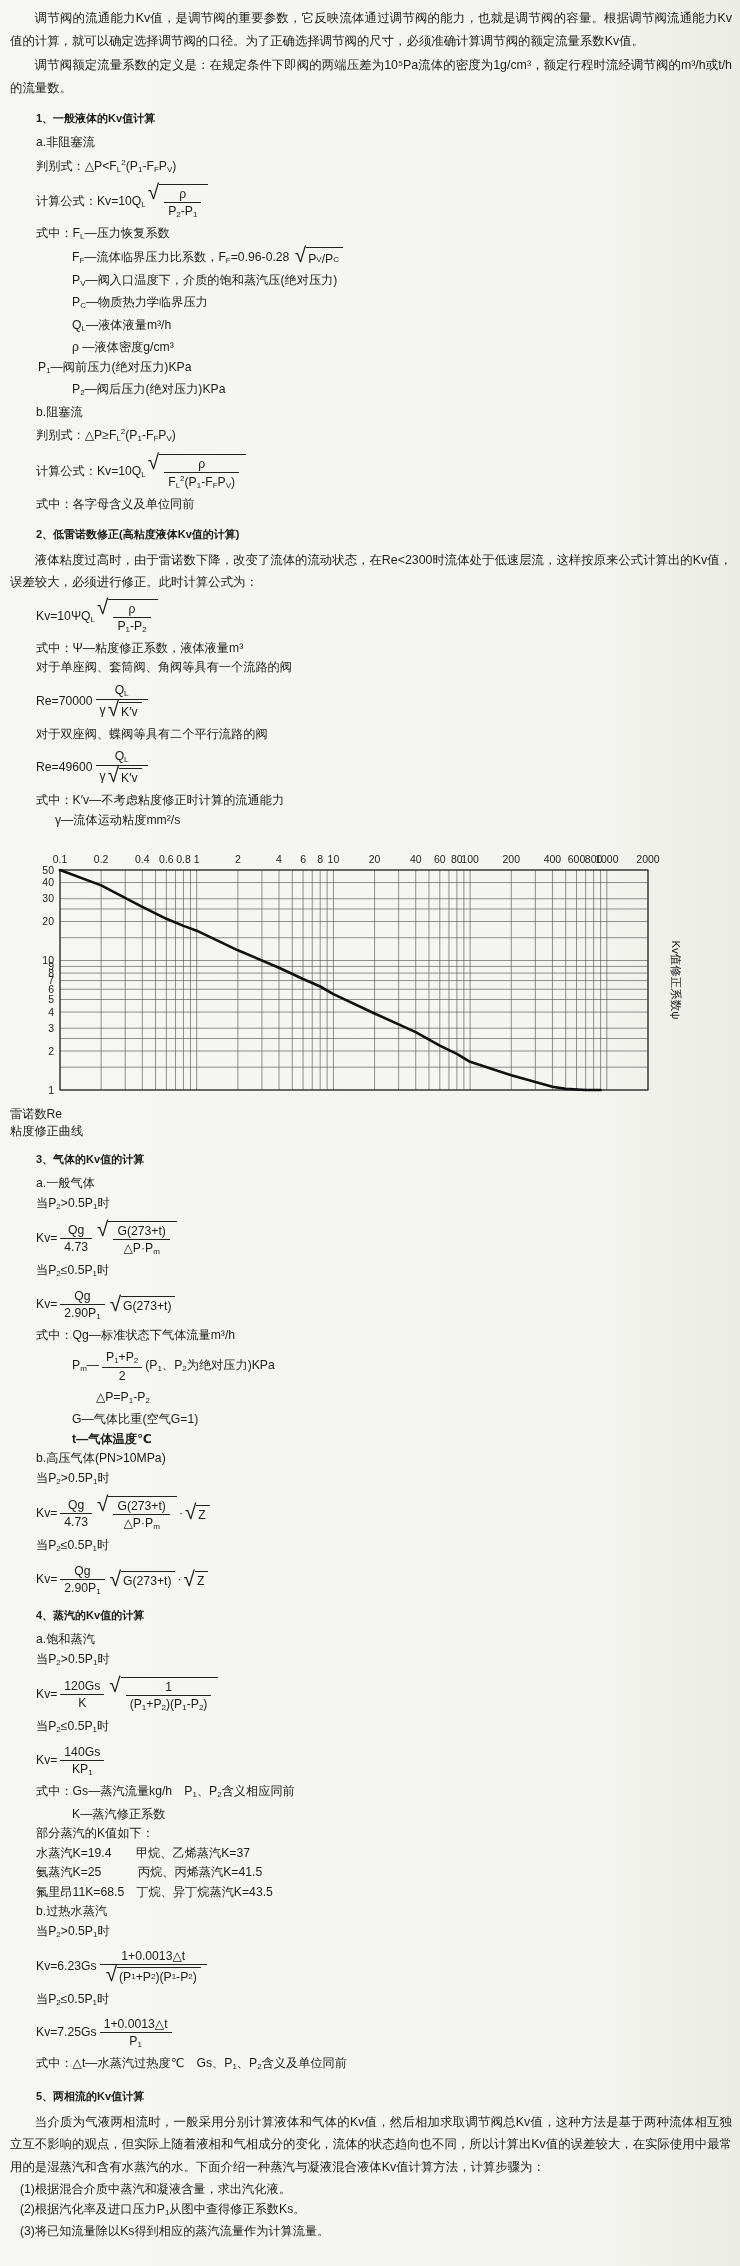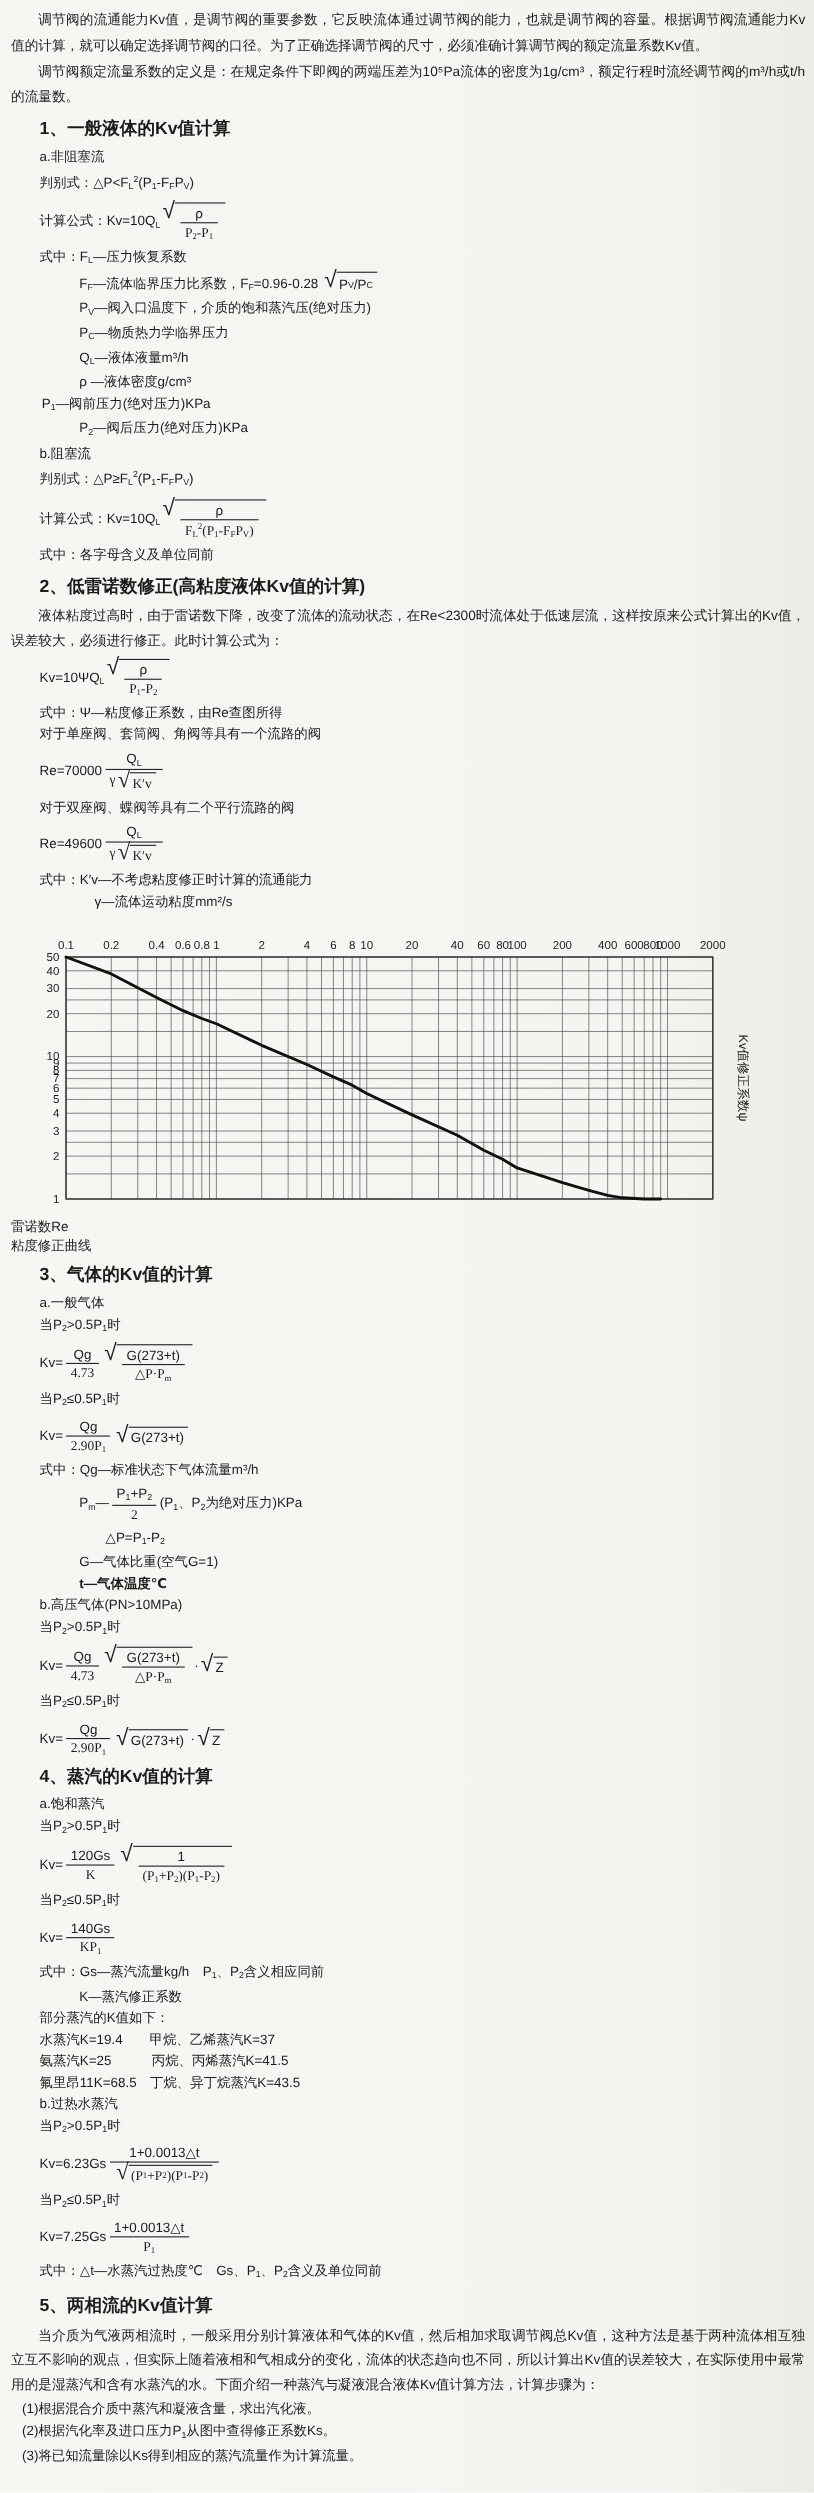--- a/index.html
+++ b/index.html
@@ -5,27 +5,27 @@
   html,body{margin:0;padding:0;}
   body{
     width:740px;height:2266px;overflow:hidden;
     background:linear-gradient(90deg,#f6f6f3 0%,#f4f4f0 80%,#ecece6 100%);
     color:#1c1c1c;
     font-family:"Liberation Sans","DejaVu Sans",sans-serif;
   }
   .page{box-sizing:border-box;width:740px;height:1784px;padding:7px 8px 0 10px;position:relative;}
   .bp{font-size:12.4px;line-height:22.5px;text-indent:2em;margin:0 0 2px 0;text-align:justify;}
   .bl{font-size:12.2px;line-height:19.5px;margin-left:26px;white-space:pre-wrap;}
-  .bh{font-size:16px;font-weight:bold;margin:10px 0 6px 26px;line-height:18px;}
+  .bh{font-size:11px;font-weight:bold;margin:10px 0 6px 26px;line-height:18px;}
   .bf{font-size:12.2px;margin:5px 0 5px 26px;line-height:1.15;}
   .sb{font-size:8px;vertical-align:-2px;letter-spacing:0;}
   .sp{font-size:8px;vertical-align:super;}
   .frac{display:inline-block;vertical-align:middle;text-align:center;margin:0 3px;}
   .frac .num{display:block;padding:0 4px 1px 4px;border-bottom:1.1px solid #222;line-height:1.15;}
-  .frac .den{display:block;padding:1px 4px 0 4px;line-height:1.15;font-family:Liberation Serif, serif;}
+  .frac .den{display:block;padding:1px 4px 0 4px;line-height:1.15;}
   .sqrt{display:inline-flex;align-items:center;vertical-align:middle;margin:0 2px;}
   .sqrt .rad{font-size:1.7em;line-height:0.9;align-self:flex-start;transform:translateY(-1px);}
   .sqrt .cand{border-top:1.3px solid #222;padding:2px 4px 0 2px;display:inline-flex;align-items:center;}
   .chartwrap{margin:14px 0 6px 0;}
   figure{margin:0;}
   .chartcaps{width:688px;text-align:left;}
   .cap{font-size:12.2px;line-height:17px;}
   svg text{font-family:"Liberation Sans","DejaVu Sans",sans-serif;}
 </style>
 </head>
@@ -71,33 +71,33 @@
       <div class="bp">液体粘度过高时，由于雷诺数下降，改变了流体的流动状态，在Re&lt;2300时流体处于低速层流，这样按原来公式计算出的Kv值，误差较大，必须进行修正。此时计算公式为：</div>
       <div class="bf">Kv=10ΨQ<span class="sb">L</span><span class="sqrt">
           <span class="rad">√</span>
           <span class="cand">
             <span class="frac">
               <span class="num">ρ</span>
               <span class="den">P<span class="sb">1</span>-P<span class="sb">2</span></span>
             </span>
           </span>
         </span></div>
-      <div class="bl">式中：Ψ—粘度修正系数，由Re查图所得</div>
+      <div class="bl">式中：Ψ—粘度修正系数，液体液量m³</div>
       <div class="bl">对于单座阀、套筒阀、角阀等具有一个流路的阀</div>
       <div class="bf">Re=70000<span class="frac"><span class="num">Q<span class="sb">L</span></span><span class="den">γ<span class="sqrt">
               <span class="rad">√</span>
               <span class="cand">K′v</span>
             </span></span></span></div>
       <div class="bl">对于双座阀、蝶阀等具有二个平行流路的阀</div>
       <div class="bf">Re=49600<span class="frac"><span class="num">Q<span class="sb">L</span></span><span class="den">γ<span class="sqrt">
               <span class="rad">√</span>
               <span class="cand">K′v</span>
             </span></span></span></div>
       <div class="bl">式中：K′v—不考虑粘度修正时计算的流通能力</div>
-      <div class="bl" style="margin-left: 76px;">γ—流体运动粘度mm²/s</div>
+      <div class="bl" style="margin-left: 45px;">γ—流体运动粘度mm²/s</div>
     </div>
 
   <figure class="chartwrap">
     <svg id="chart-svg" width="700" height="258">
         <line x1="50" y1="26" x2="50" y2="246" stroke="#4a4a4a" stroke-width="0.6"></line>
         <line x1="91.1542438971285" y1="26" x2="91.1542438971285" y2="246" stroke="#4a4a4a" stroke-width="0.6"></line>
         <line x1="115.22793332248114" y1="26" x2="115.22793332248114" y2="246" stroke="#4a4a4a" stroke-width="0.6"></line>
         <line x1="132.30848779425696" y1="26" x2="132.30848779425696" y2="246" stroke="#4a4a4a" stroke-width="0.6"></line>
         <line x1="145.5571951285894" y1="26" x2="145.5571951285894" y2="246" stroke="#4a4a4a" stroke-width="0.6"></line>
         <line x1="156.38217721960962" y1="26" x2="156.38217721960962" y2="246" stroke="#4a4a4a" stroke-width="0.6"></line>

